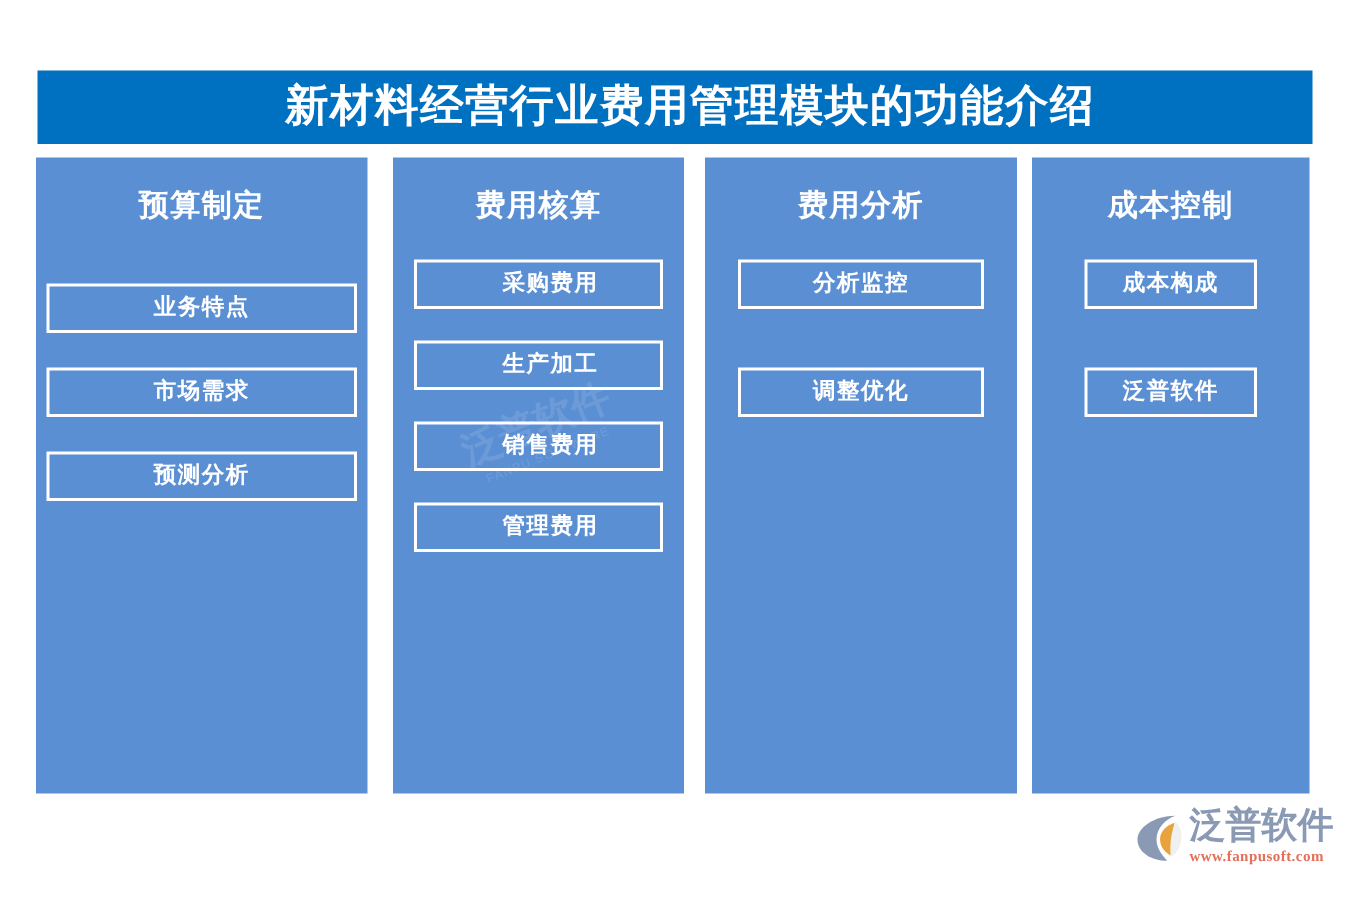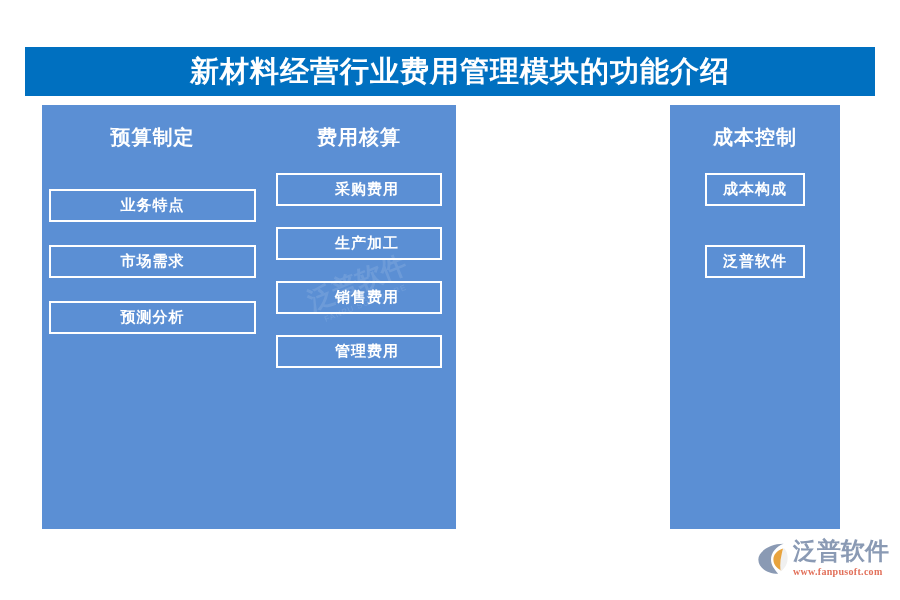--- a/index.html
+++ b/index.html
@@ -57,24 +57,24 @@
     height: 600px;
   }
   .column {
     position: absolute;
     top: 105px;
     height: 424px;
     background: #5b8fd4;
     box-sizing: border-box;
     overflow: hidden;
   }
-  .col-0 { left: 42px;  width: 221px; }
+  .col-0 { left: 24px;  width: 221px; }
   .col-1 { left: 262px; width: 194px; }
   .col-2 { left: 470px; width: 208px; }
-  .col-3 { left: 670px; width: 170px; }
+  .col-3 { left: 688px; width: 185px; }
 
   .col-header {
     position: absolute;
     left: 0;
     top: 22px;
     width: 100%;
     text-align: center;
     color: #ffffff;
     font-size: 20px;
     font-weight: bold;
@@ -209,20 +209,27 @@
       </div>
       <div class="col-header">费用核算</div>
       <div class="item-list">
         <div class="item-box">采购费用</div>
         <div class="item-box">生产加工</div>
         <div class="item-box">销售费用</div>
         <div class="item-box">管理费用</div>
       </div>
     </div>
 
+    <div class="column col-2">
+      <div class="col-header">费用分析</div>
+      <div class="item-list">
+        <div class="item-box">分析监控</div>
+        <div class="item-box">调整优化</div>
+      </div>
+    </div>
 
     <div class="column col-3">
       <div class="col-header">成本控制</div>
       <div class="item-list">
         <div class="item-box">成本构成</div>
         <div class="item-box">泛普软件</div>
       </div>
     </div>
 
   </div>

